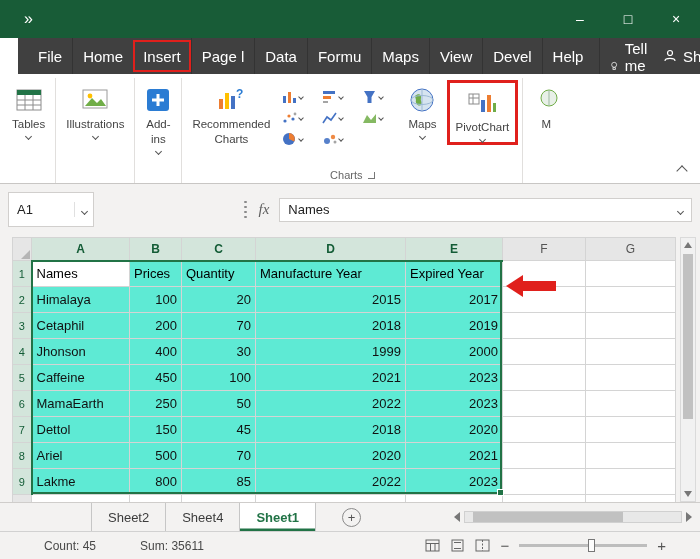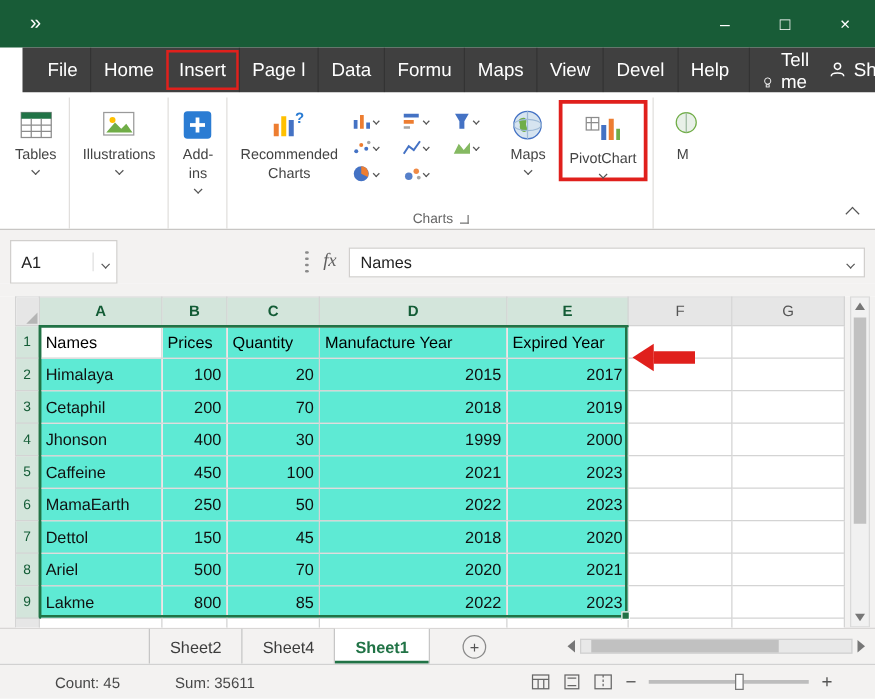--- a/index.html
+++ b/index.html
@@ -72,21 +72,21 @@
   .fill-handle{position:absolute;right:-4px;bottom:-4px;width:7px;height:7px;background:#217346;border:1px solid #fff;}
   .red-arrow{position:absolute;left:506px;top:38px;width:52px;height:22px;display:flex;align-items:center;pointer-events:none;}
   .red-arrow .head{width:0;height:0;border-top:11px solid transparent;border-bottom:11px solid transparent;border-right:17px solid #E0201C;}
   .red-arrow .body{width:33px;height:10px;background:#E0201C;}
   .vscroll{position:absolute;right:4px;top:0;bottom:0;width:16px;background:#F1F1F1;border:1px solid #DADADA;display:flex;flex-direction:column;align-items:center;}
   .v-up{margin-top:4px;width:0;height:0;border-left:4px solid transparent;border-right:4px solid transparent;border-bottom:6px solid #777;}
   .v-thumb{margin-top:6px;width:10px;height:165px;background:#C1C1C1;}
   .v-down{margin-top:auto;margin-bottom:4px;width:0;height:0;border-left:4px solid transparent;border-right:4px solid transparent;border-top:6px solid #777;}
 
   
-  .tabsbar{flex:0 0 29px;background:#F3F2F1;border-top:1px solid #CFCDCB;display:flex;align-items:stretch;font-size:13px;color:#3c3c3c;padding-left:28px;}
+  .tabsbar{flex:0 0 29px;background:#F3F2F1;border-top:1px solid #CFCDCB;display:flex;align-items:stretch;font-size:13px;color:#3c3c3c;}
   .tab-spacer{width:92px;border-right:1px solid #C6C6C6;}
   .stab{padding:0 16px;display:flex;align-items:center;border-right:1px solid #C6C6C6;white-space:nowrap;}
   .stab.active{background:#fff;color:#217346;font-weight:bold;box-shadow:inset 0 -2.5px 0 #217346;}
   .newsheet{width:19px;height:19px;border-radius:50%;border:1px solid #8a8a8a;color:#555;display:flex;align-items:center;justify-content:center;margin:auto 0 auto 26px;font-size:13px;line-height:1;}
   .hscroll{margin-left:auto;display:flex;align-items:center;margin-right:8px;gap:4px;}
   .h-left{width:0;height:0;border-top:5px solid transparent;border-bottom:5px solid transparent;border-right:6px solid #777;}
   .h-right{width:0;height:0;border-top:5px solid transparent;border-bottom:5px solid transparent;border-left:6px solid #777;}
   .h-track{width:218px;height:12px;background:#E8E8E8;border:1px solid #D0D0D0;position:relative;}
   .h-thumb{position:absolute;left:8px;top:0;width:150px;height:10px;background:#C1C1C1;}
 

